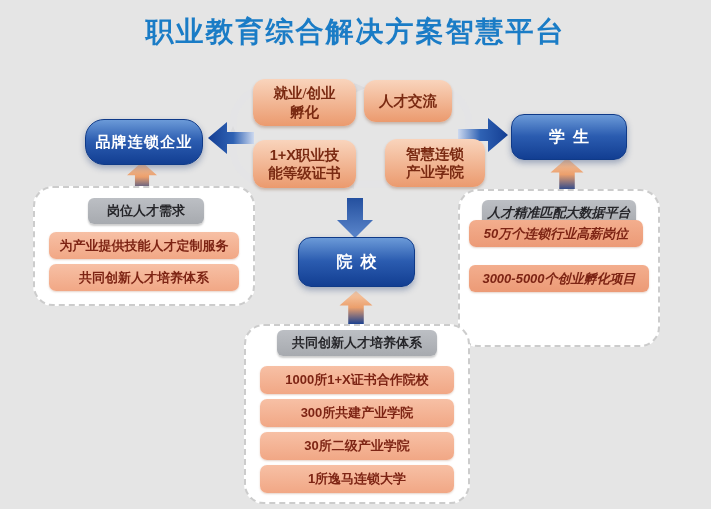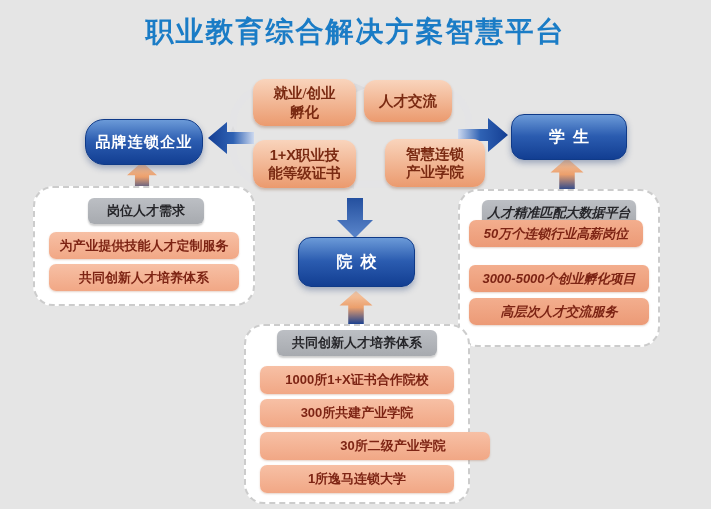--- a/index.html
+++ b/index.html
@@ -150,24 +150,23 @@
   <div class="panel" style="left:33px;top:186px;width:218px;height:116px;">
     <div class="ghead" style="left:53px;top:10px;width:116px;height:26px;">岗位人才需求</div>
     <div class="gitem" style="left:14px;top:44px;width:190px;height:27px;">为产业提供技能人才定制服务</div>
     <div class="gitem" style="left:14px;top:76px;width:190px;height:27px;">共同创新人才培养体系</div>
   </div>
 
   <div class="panel" style="left:458px;top:189px;width:198px;height:154px;font-style:italic;">
     <div class="ghead" style="left:22px;top:9px;width:154px;height:26px;">人才精准匹配大数据平台</div>
     <div class="gitem deep" style="left:9px;top:29px;width:174px;height:27px;text-align:right;">50万个连锁行业高薪岗位</div>
     <div class="gitem deep" style="left:9px;top:74px;width:180px;height:27px;border-radius:6px;">3000-5000个创业孵化项目</div>
-    <div class="gitem deep" style="left:9px;top:107px;width:180px;height:27px;">高层次人才交流服务</div>
   </div>
 
   <div class="panel" style="left:244px;top:324px;width:222px;height:176px;">
     <div class="ghead" style="left:31px;top:4px;width:160px;height:26px;">共同创新人才培养体系</div>
     <div class="gitem" style="left:14px;top:40px;width:194px;height:28px;">1000所1+X证书合作院校</div>
     <div class="gitem" style="left:14px;top:73px;width:194px;height:28px;">300所共建产业学院</div>
-    <div class="gitem" style="left:14px;top:106px;width:194px;height:28px;padding-left:36px;">30所二级产业学院</div>
+    <div class="gitem" style="left:14px;top:106px;width:194px;height:28px;">30所二级产业学院</div>
     <div class="gitem" style="left:14px;top:139px;width:194px;height:28px;">1所逸马连锁大学</div>
   </div>
 
 </div>
 
 </body></html>

